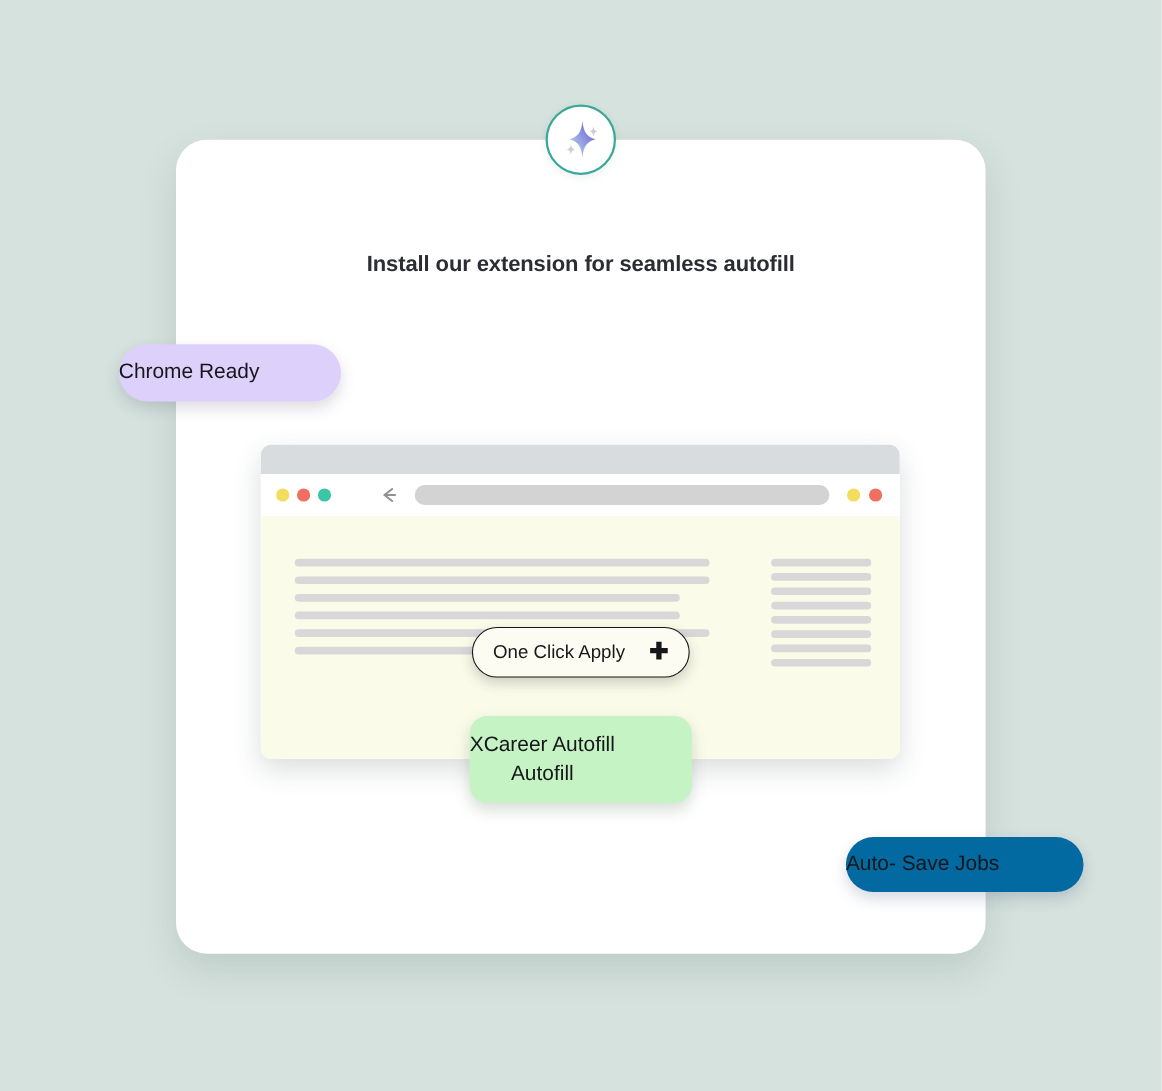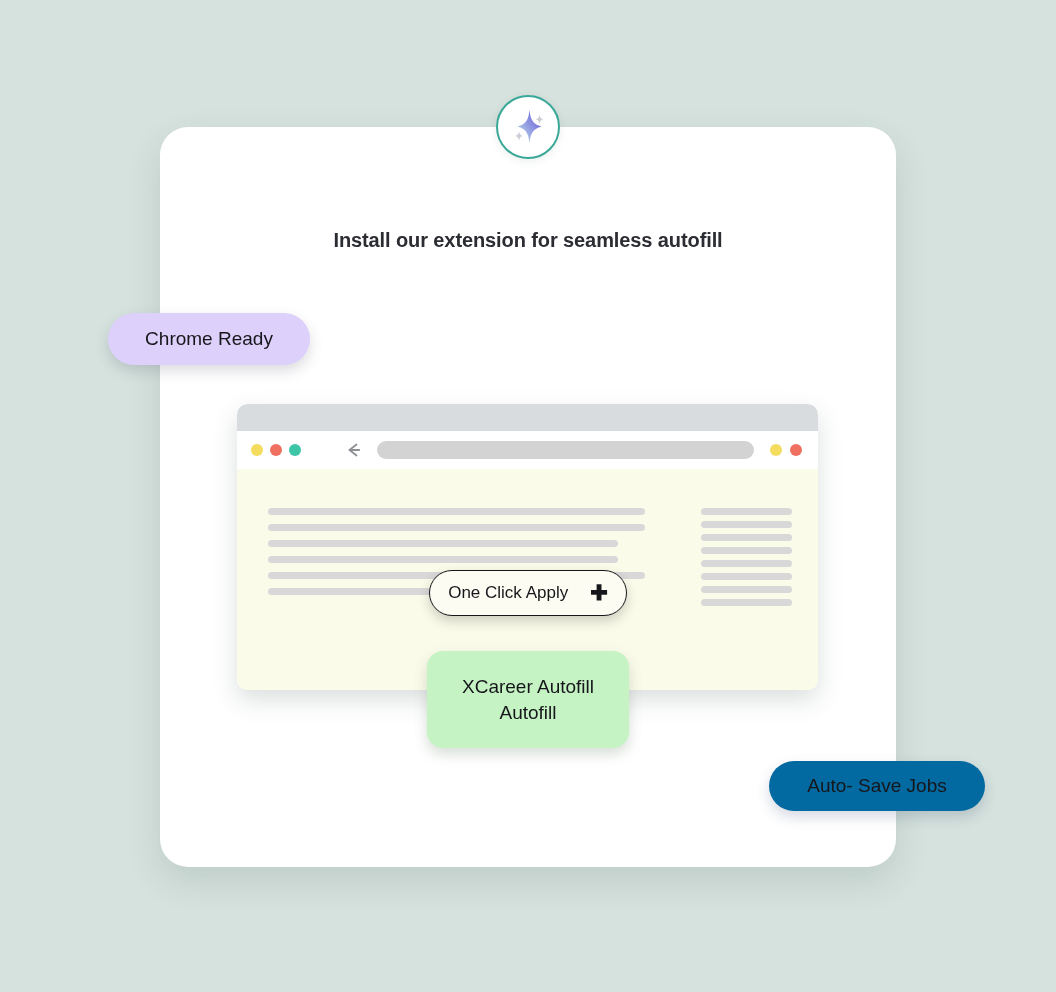--- a/index.html
+++ b/index.html
@@ -67,40 +67,40 @@
     font-weight: 700;
     color: #2b2d33;
     letter-spacing: -0.1px;
   }
 
   
   .pill {
     position: absolute;
     display: flex;
     align-items: center;
-    justify-content: center;
+    justify-content: flex-start;
     text-align: center;
     color: #16171b;
     z-index: 20;
   }
   .pill-chrome {
     left: 108px;
     top: 313px;
     width: 202px;
     height: 52px;
     border-radius: 26px;
     background: #ddd0fa;
     font-size: 19px;
     box-shadow: 0 6px 14px rgba(60, 60, 90, 0.18);
   }
   .pill-installed {
     left: 427px;
     top: 651px;
     width: 202px;
-    height: 97px;
+    height: 79px;
     border-radius: 16px;
     background: #c6f3c4;
     font-size: 19px;
     line-height: 1.35;
     box-shadow: 0 6px 14px rgba(50, 90, 55, 0.20);
   }
   .pill-autosave {
     left: 769px;
     top: 761px;
     width: 216px;

